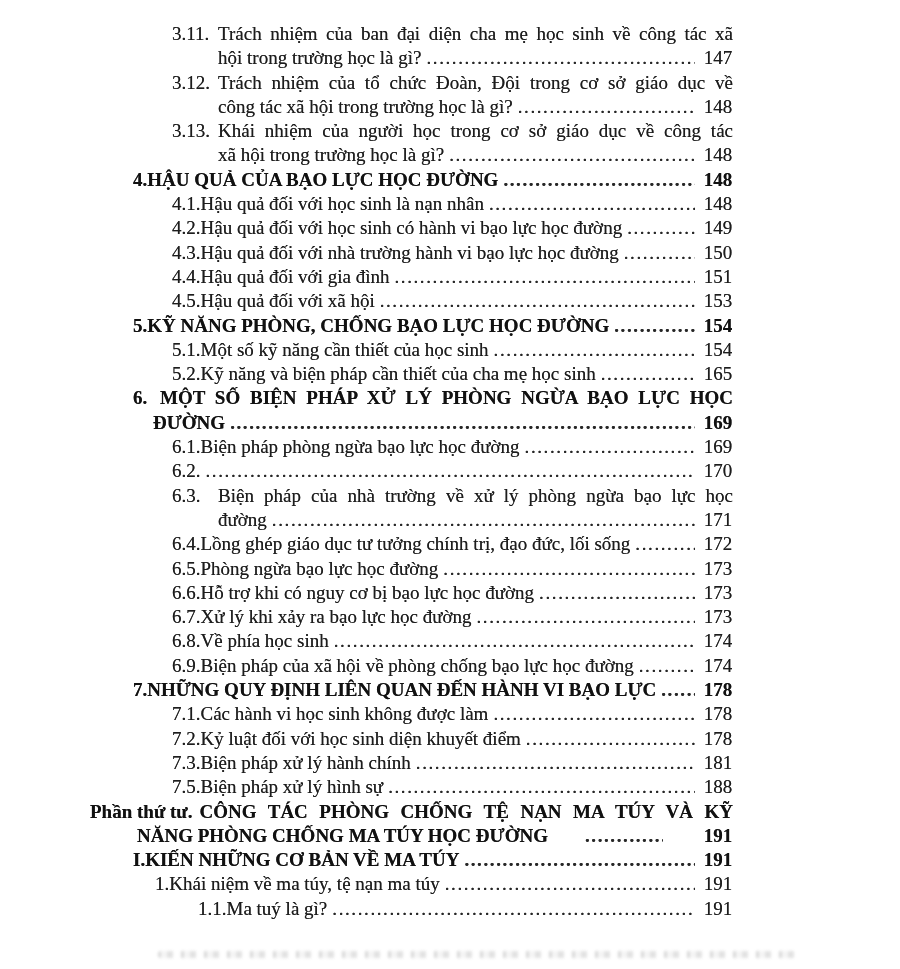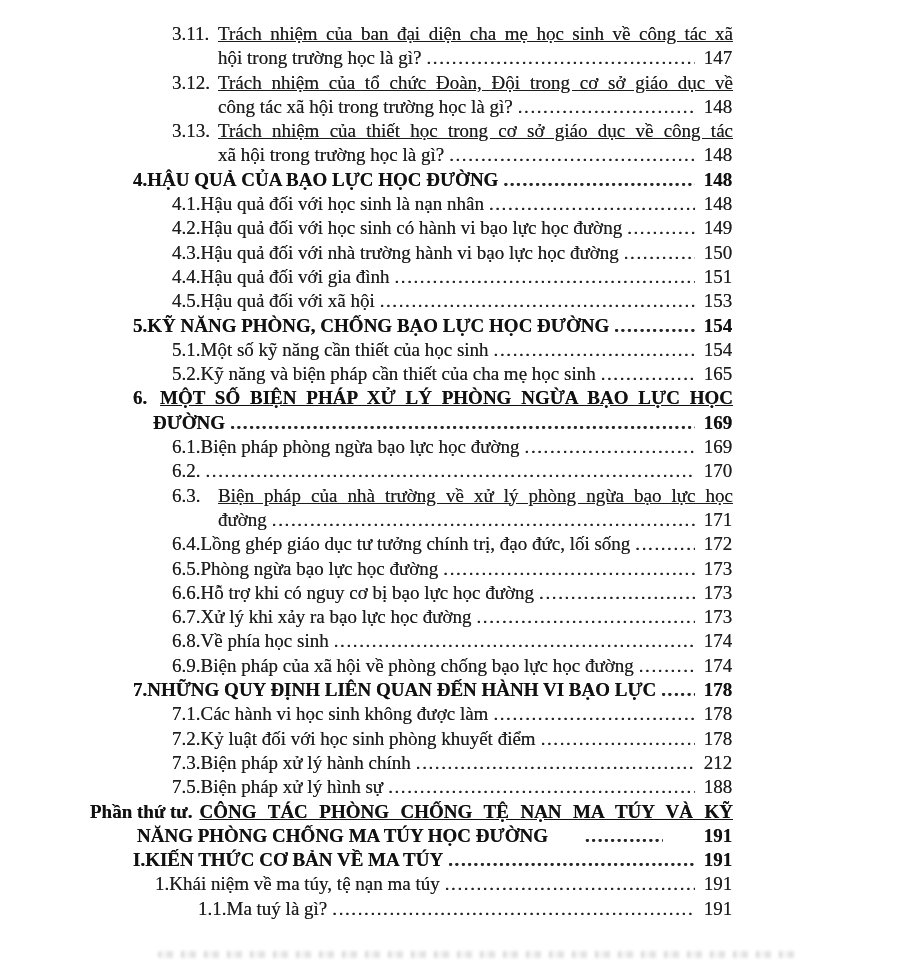--- a/index.html
+++ b/index.html
@@ -29,21 +29,20 @@
 
   .row {
     height: 24.3px;
     line-height: 24.3px;
     margin-right: 167px; 
   }
   
   .row.fill {
     text-align: justify;
     text-align-last: justify;
-    text-decoration: underline;
   }
   
   .row.last {
     display: flex;
     align-items: baseline;
   }
   .row.last .txt { flex: 0 0 auto; }
   .dots {
     flex: 1 1 auto;
     overflow: hidden;
@@ -114,21 +113,21 @@
       </div>
       <div class="entry lvl-sub">
         <div class="row first fill"><span class="num">3.12.</span><span class="txt">Trách nhiệm của tổ chức Đoàn, Đội trong cơ sở giáo dục về</span></div>
         <div class="row cont last">
           <span class="txt">công tác xã hội trong trường học là gì?</span>
           <span class="dots"></span>
           <span class="page-no">148</span>
         </div>
       </div>
       <div class="entry lvl-sub">
-        <div class="row first fill"><span class="num">3.13.</span><span class="txt">Trách nhiệm của thiết học trong cơ sở giáo dục về công tác</span></div>
+        <div class="row first fill"><span class="num">3.13.</span><span class="txt">Khái nhiệm của người học trong cơ sở giáo dục về công tác</span></div>
         <div class="row cont last">
           <span class="txt">xã hội trong trường học là gì?</span>
           <span class="dots"></span>
           <span class="page-no">148</span>
         </div>
       </div>
       <div class="entry lvl-h1 bold">
         <div class="row first last">
           <span class="num">4.</span>
           <span class="txt">HẬU QUẢ CỦA BẠO LỰC HỌC ĐƯỜNG</span>
@@ -291,31 +290,31 @@
         <div class="row first last">
           <span class="num">7.1.</span>
           <span class="txt">Các hành vi học sinh không được làm</span>
           <span class="dots"></span>
           <span class="page-no">178</span>
         </div>
       </div>
       <div class="entry lvl-sub">
         <div class="row first last">
           <span class="num">7.2.</span>
-          <span class="txt">Kỷ luật đối với học sinh phòng khuyết điểm</span>
+          <span class="txt">Kỷ luật đối với học sinh diện khuyết điểm</span>
           <span class="dots"></span>
           <span class="page-no">178</span>
         </div>
       </div>
       <div class="entry lvl-sub">
         <div class="row first last">
           <span class="num">7.3.</span>
           <span class="txt">Biện pháp xử lý hành chính</span>
           <span class="dots"></span>
-          <span class="page-no">212</span>
+          <span class="page-no">181</span>
         </div>
       </div>
       <div class="entry lvl-sub">
         <div class="row first last">
           <span class="num">7.5.</span>
           <span class="txt">Biện pháp xử lý hình sự</span>
           <span class="dots"></span>
           <span class="page-no">188</span>
         </div>
       </div>
@@ -323,21 +322,21 @@
         <div class="row first fill"><span class="num">Phần thứ tư.</span><span class="txt">CÔNG TÁC PHÒNG CHỐNG TỆ NẠN MA TÚY VÀ KỸ</span></div>
         <div class="row cont last">
           <span class="txt">NĂNG PHÒNG CHỐNG MA TÚY HỌC ĐƯỜNG</span>
           <span class="dots"></span>
           <span class="page-no">191</span>
         </div>
       </div>
       <div class="entry lvl-h1 bold">
         <div class="row first last">
           <span class="num">I.</span>
-          <span class="txt">KIẾN THỨC CƠ BẢN VỀ MA TÚY</span>
+          <span class="txt">KIẾN NHỮNG CƠ BẢN VỀ MA TÚY</span>
           <span class="dots"></span>
           <span class="page-no">191</span>
         </div>
       </div>
       <div class="entry lvl-item1">
         <div class="row first last">
           <span class="num">1.</span>
           <span class="txt">Khái niệm về ma túy, tệ nạn ma túy</span>
           <span class="dots"></span>
           <span class="page-no">191</span>

